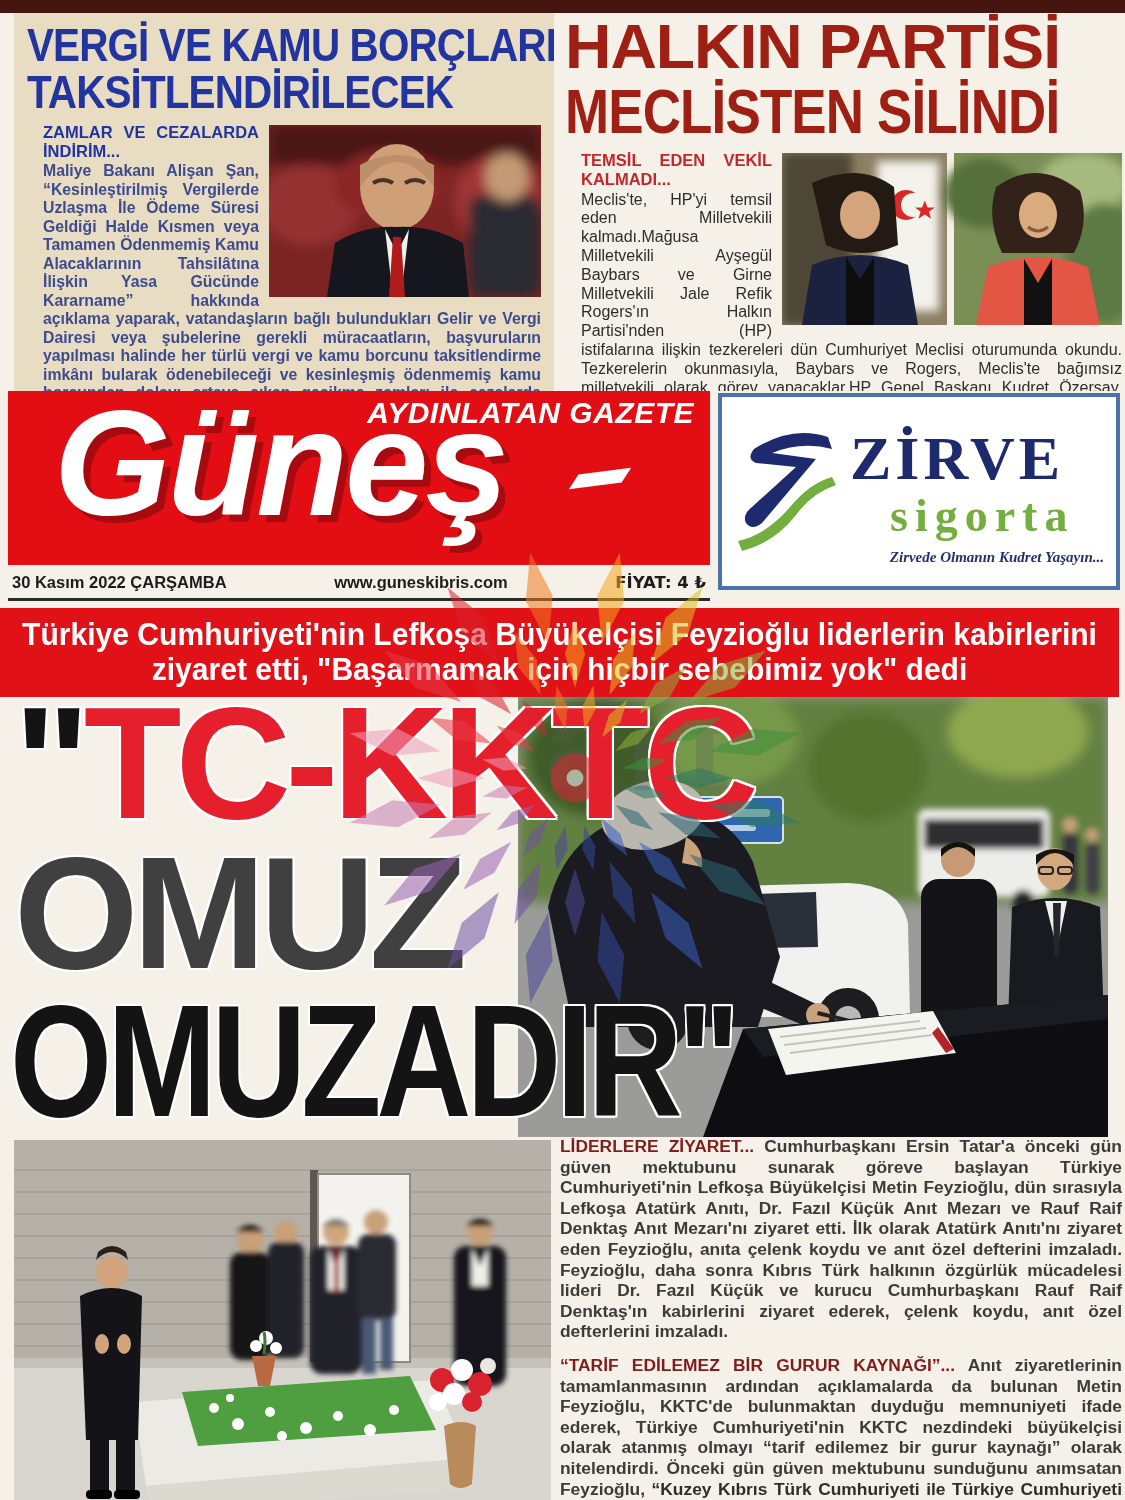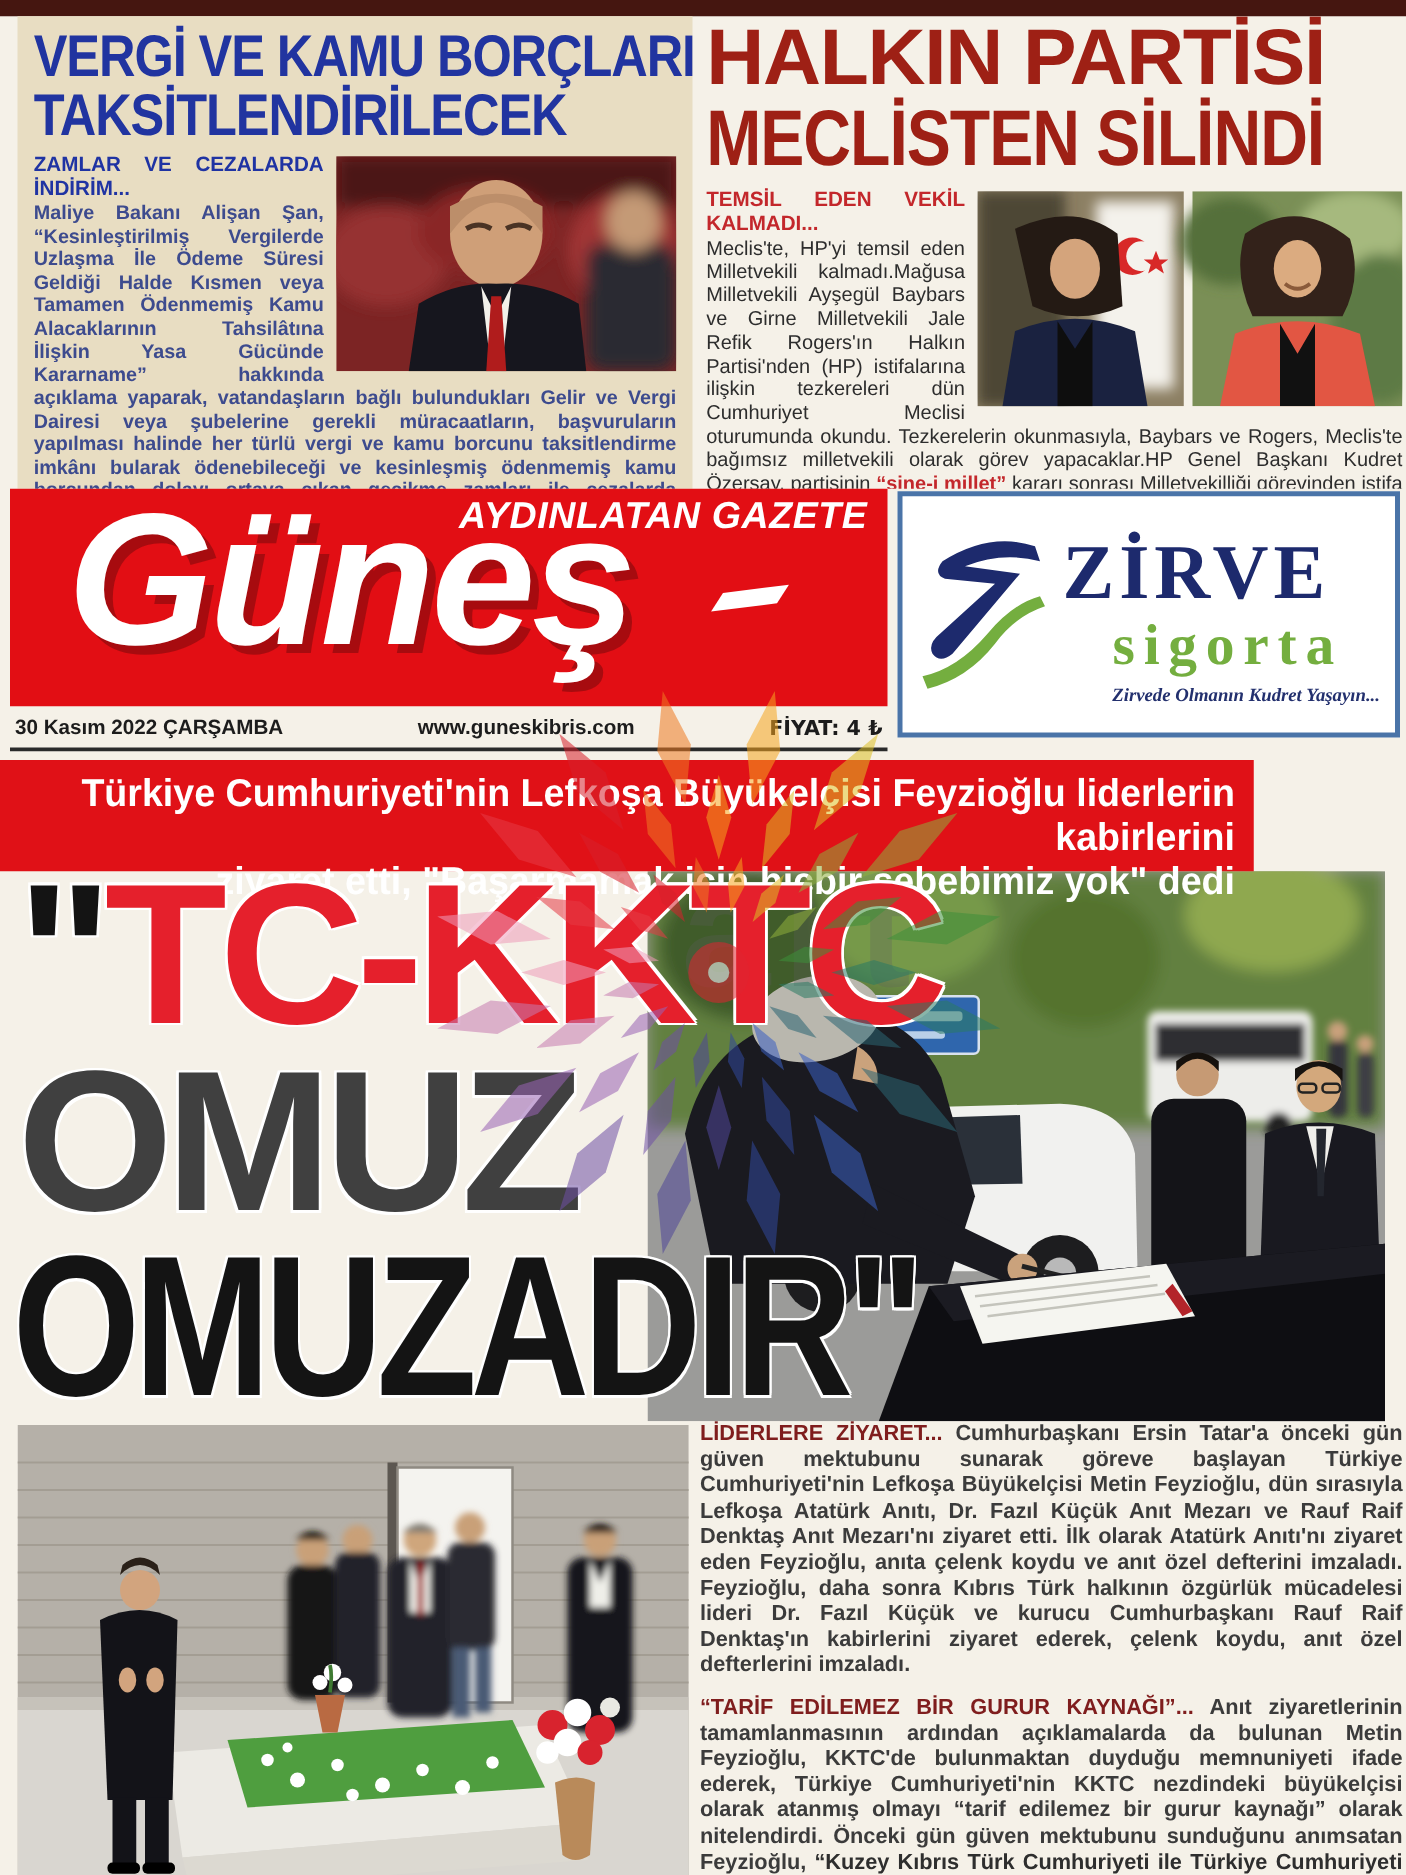--- a/index.html
+++ b/index.html
@@ -8,21 +8,21 @@
   [data-interactable]{ -webkit-user-select:none; }
 
   
   .top-strip{position:absolute;left:0;top:0;width:1125px;height:13px;background:#451610;}
 
   
   .art-left{position:absolute;left:14px;top:13px;width:540px;height:378px;background:#e8ddc2;
             padding:8px 13px;box-sizing:border-box;overflow:hidden;}
   .hl-blue{color:#2134a0;font-weight:800;font-size:47px;line-height:47px;letter-spacing:-1px;
            white-space:nowrap;transform:scaleX(.86);transform-origin:0 0;}
-  .art-body{font-size:15.8px;line-height:18.5px;text-align:justify;margin-top:8px;}
+  .art-body{font-size:15.8px;line-height:18.5px;text-align:justify;margin-top:8px;margin-left:16px;}
   .art-left .art-body{color:#3d4b8e;font-weight:600;}
   .kicker{display:block;font-weight:800;font-size:16.5px;margin-bottom:2px;}
   .kicker-blue{color:#1f33a3;}
   .kicker-red{color:#c3272b;}
   .photo-float{float:right;margin:2px 0 6px 10px;}
   .bold-seg{font-weight:800;}
 
   
   .art-right{position:absolute;left:565px;top:13px;width:557px;height:378px;overflow:hidden;}
   .hl-maroon{color:#9e2015;font-weight:800;letter-spacing:-1px;white-space:nowrap;transform-origin:0 0;}
@@ -49,22 +49,22 @@
   .ad-box{position:absolute;left:718px;top:393px;width:402px;height:197px;background:#fff;
           border:4px solid #4a74a8;box-sizing:border-box;}
   .z-brand{position:absolute;left:128px;top:26px;font-family:"Liberation Serif",serif;font-weight:700;
            font-size:62px;color:#1d2a6d;letter-spacing:4px;}
   .z-sub{position:absolute;left:168px;top:92px;font-family:"Liberation Serif",serif;font-weight:700;
          font-size:46px;color:#74ae3f;letter-spacing:7px;}
   .z-tag{position:absolute;right:12px;top:152px;font-family:"Liberation Serif",serif;font-style:italic;
          font-weight:700;font-size:15px;color:#23306e;}
 
   
-  .banner{position:absolute;left:0;top:608px;width:1003px;height:89px;background:#e01117;color:#fff;
-          text-align:right;padding-top:9px;box-sizing:border-box;z-index:2;}
+  .banner{position:absolute;left:0;top:608px;width:1119px;height:89px;background:#e01117;color:#fff;
+          text-align:center;padding-top:9px;box-sizing:border-box;z-index:2;}
   .banner-line{font-size:31px;font-weight:800;line-height:35px;transform:scaleX(.97);}
 
   
   .main-photo{position:absolute;left:518px;top:697px;width:590px;height:440px;z-index:1;}
   .hero-line{position:absolute;font-weight:800;white-space:nowrap;z-index:5;
              text-shadow:2px 0 0 #fff,-2px 0 0 #fff,0 2px 0 #fff,0 -2px 0 #fff,
                          2px 2px 0 #fff,-2px -2px 0 #fff,2px -2px 0 #fff,-2px 2px 0 #fff;}
   .hero-1{left:14px;top:688px;font-size:160px;line-height:150px;letter-spacing:-6px;}
   .hero-1 .q{color:#141414;}
   .hero-1 .red{color:#e5202c;}

